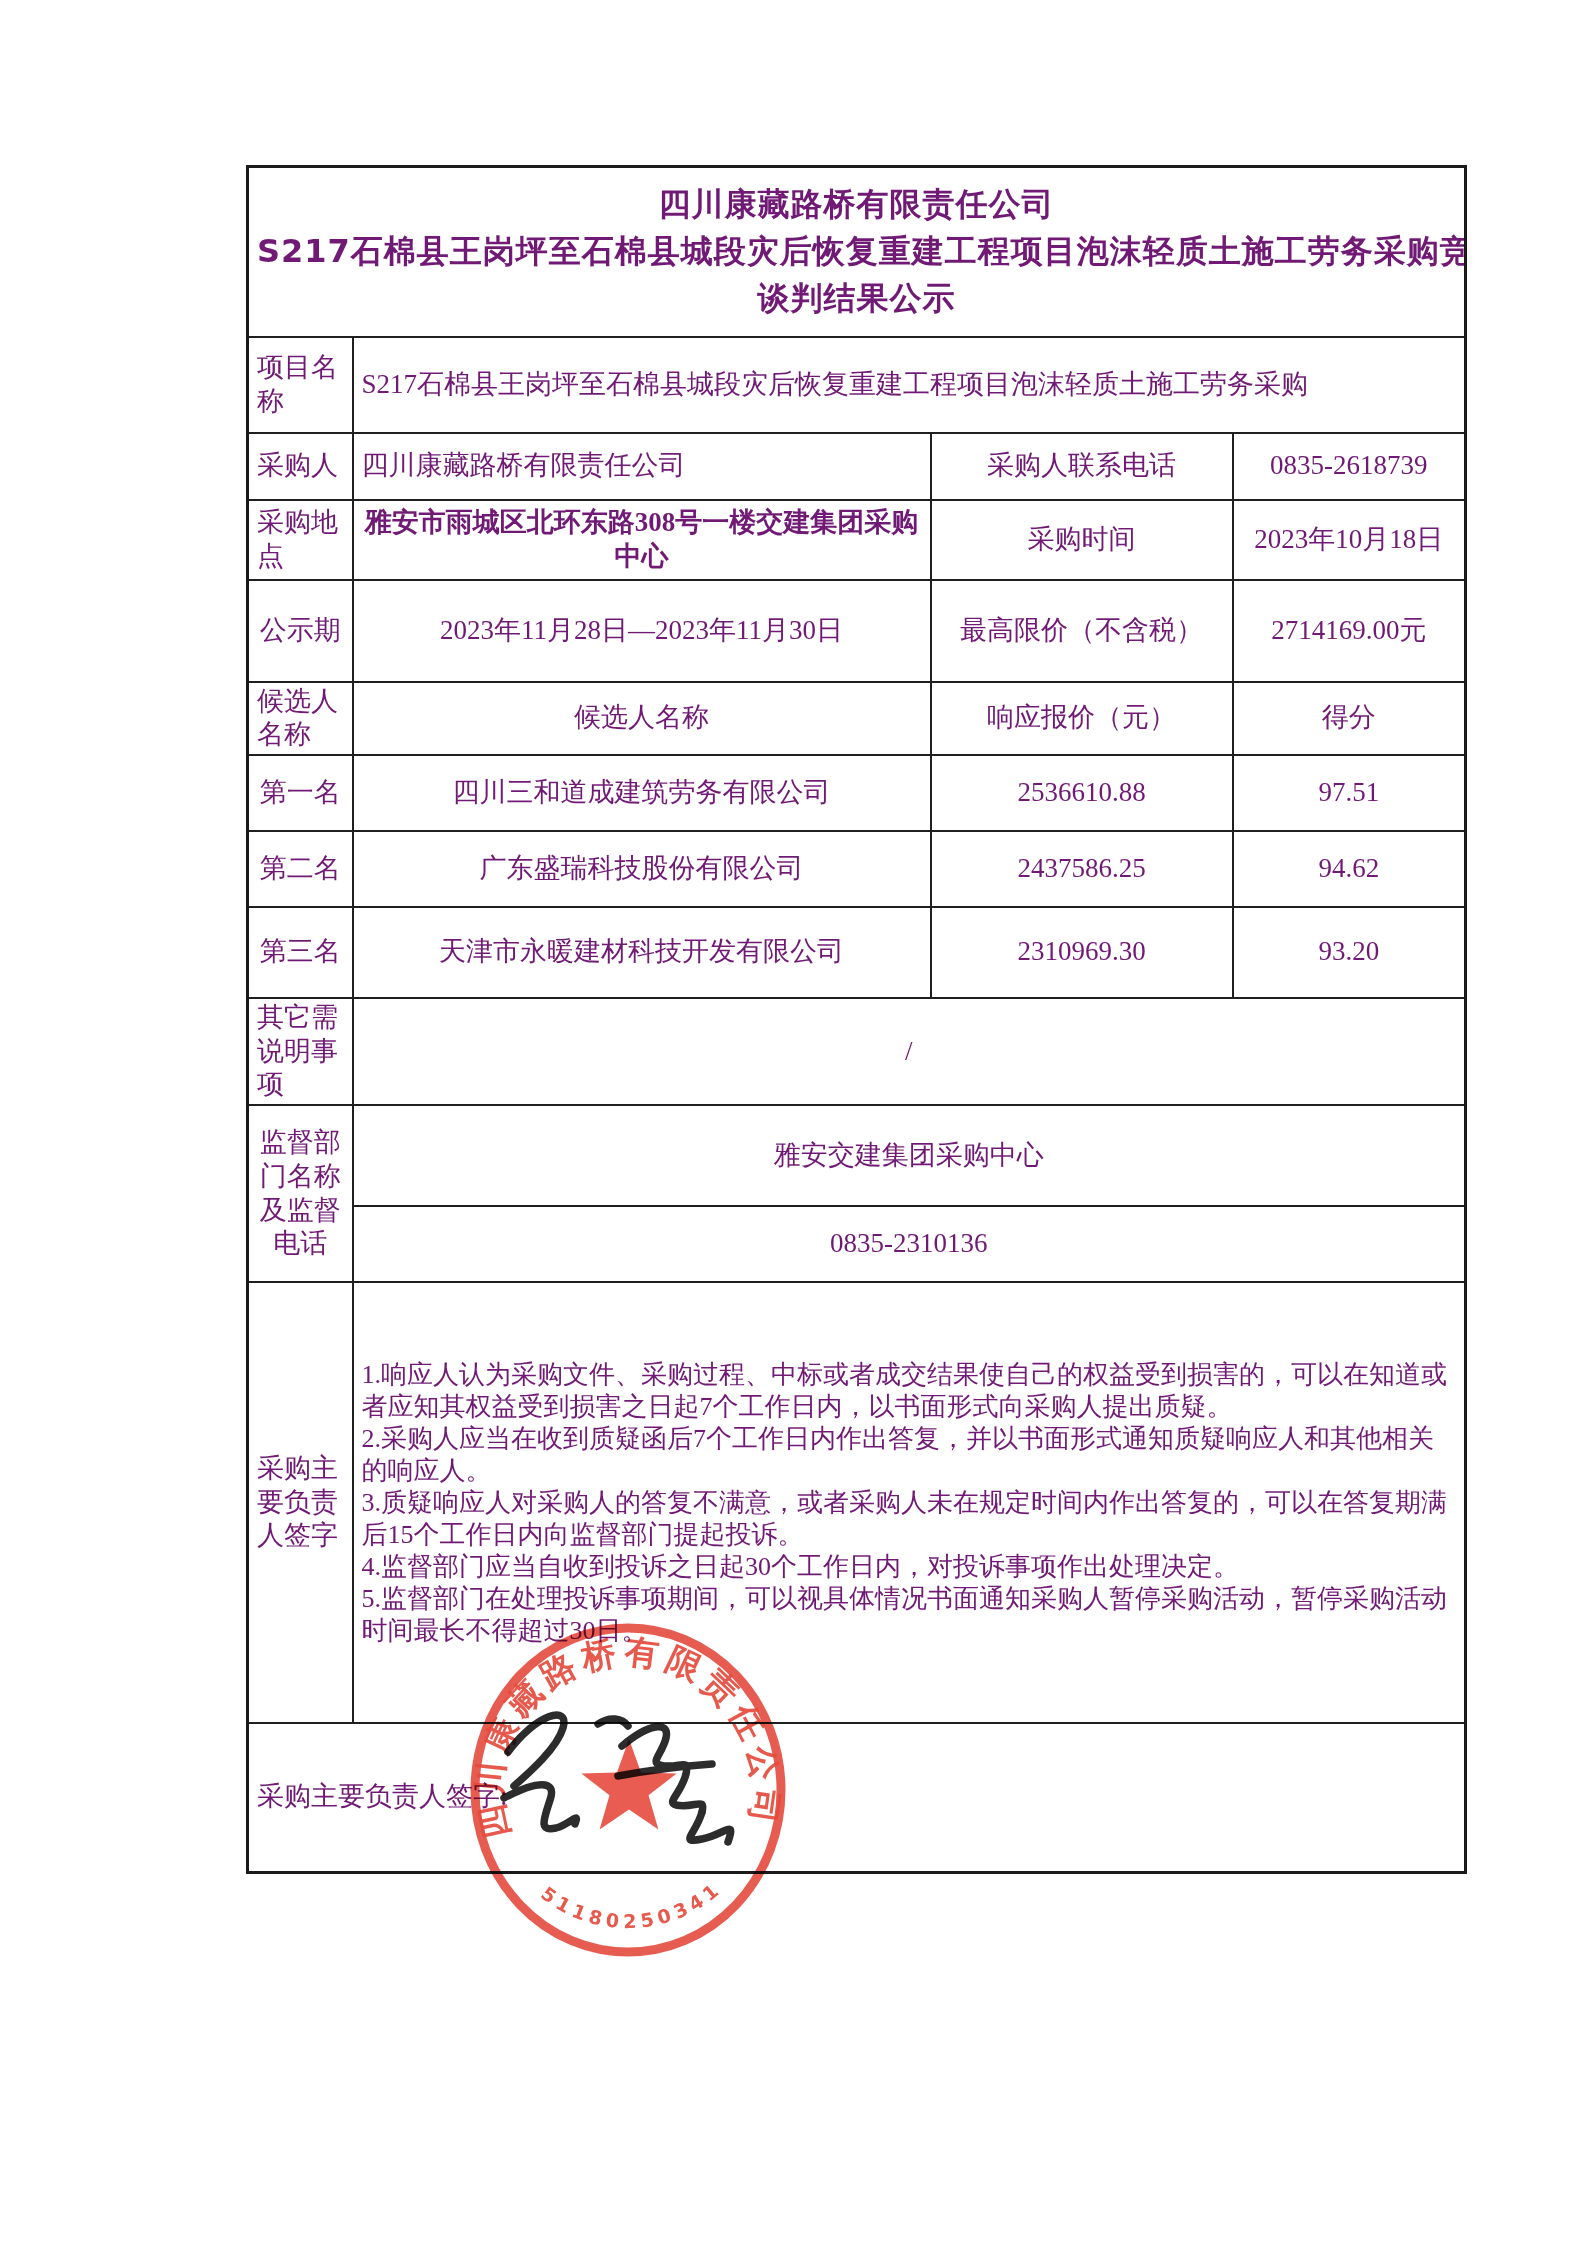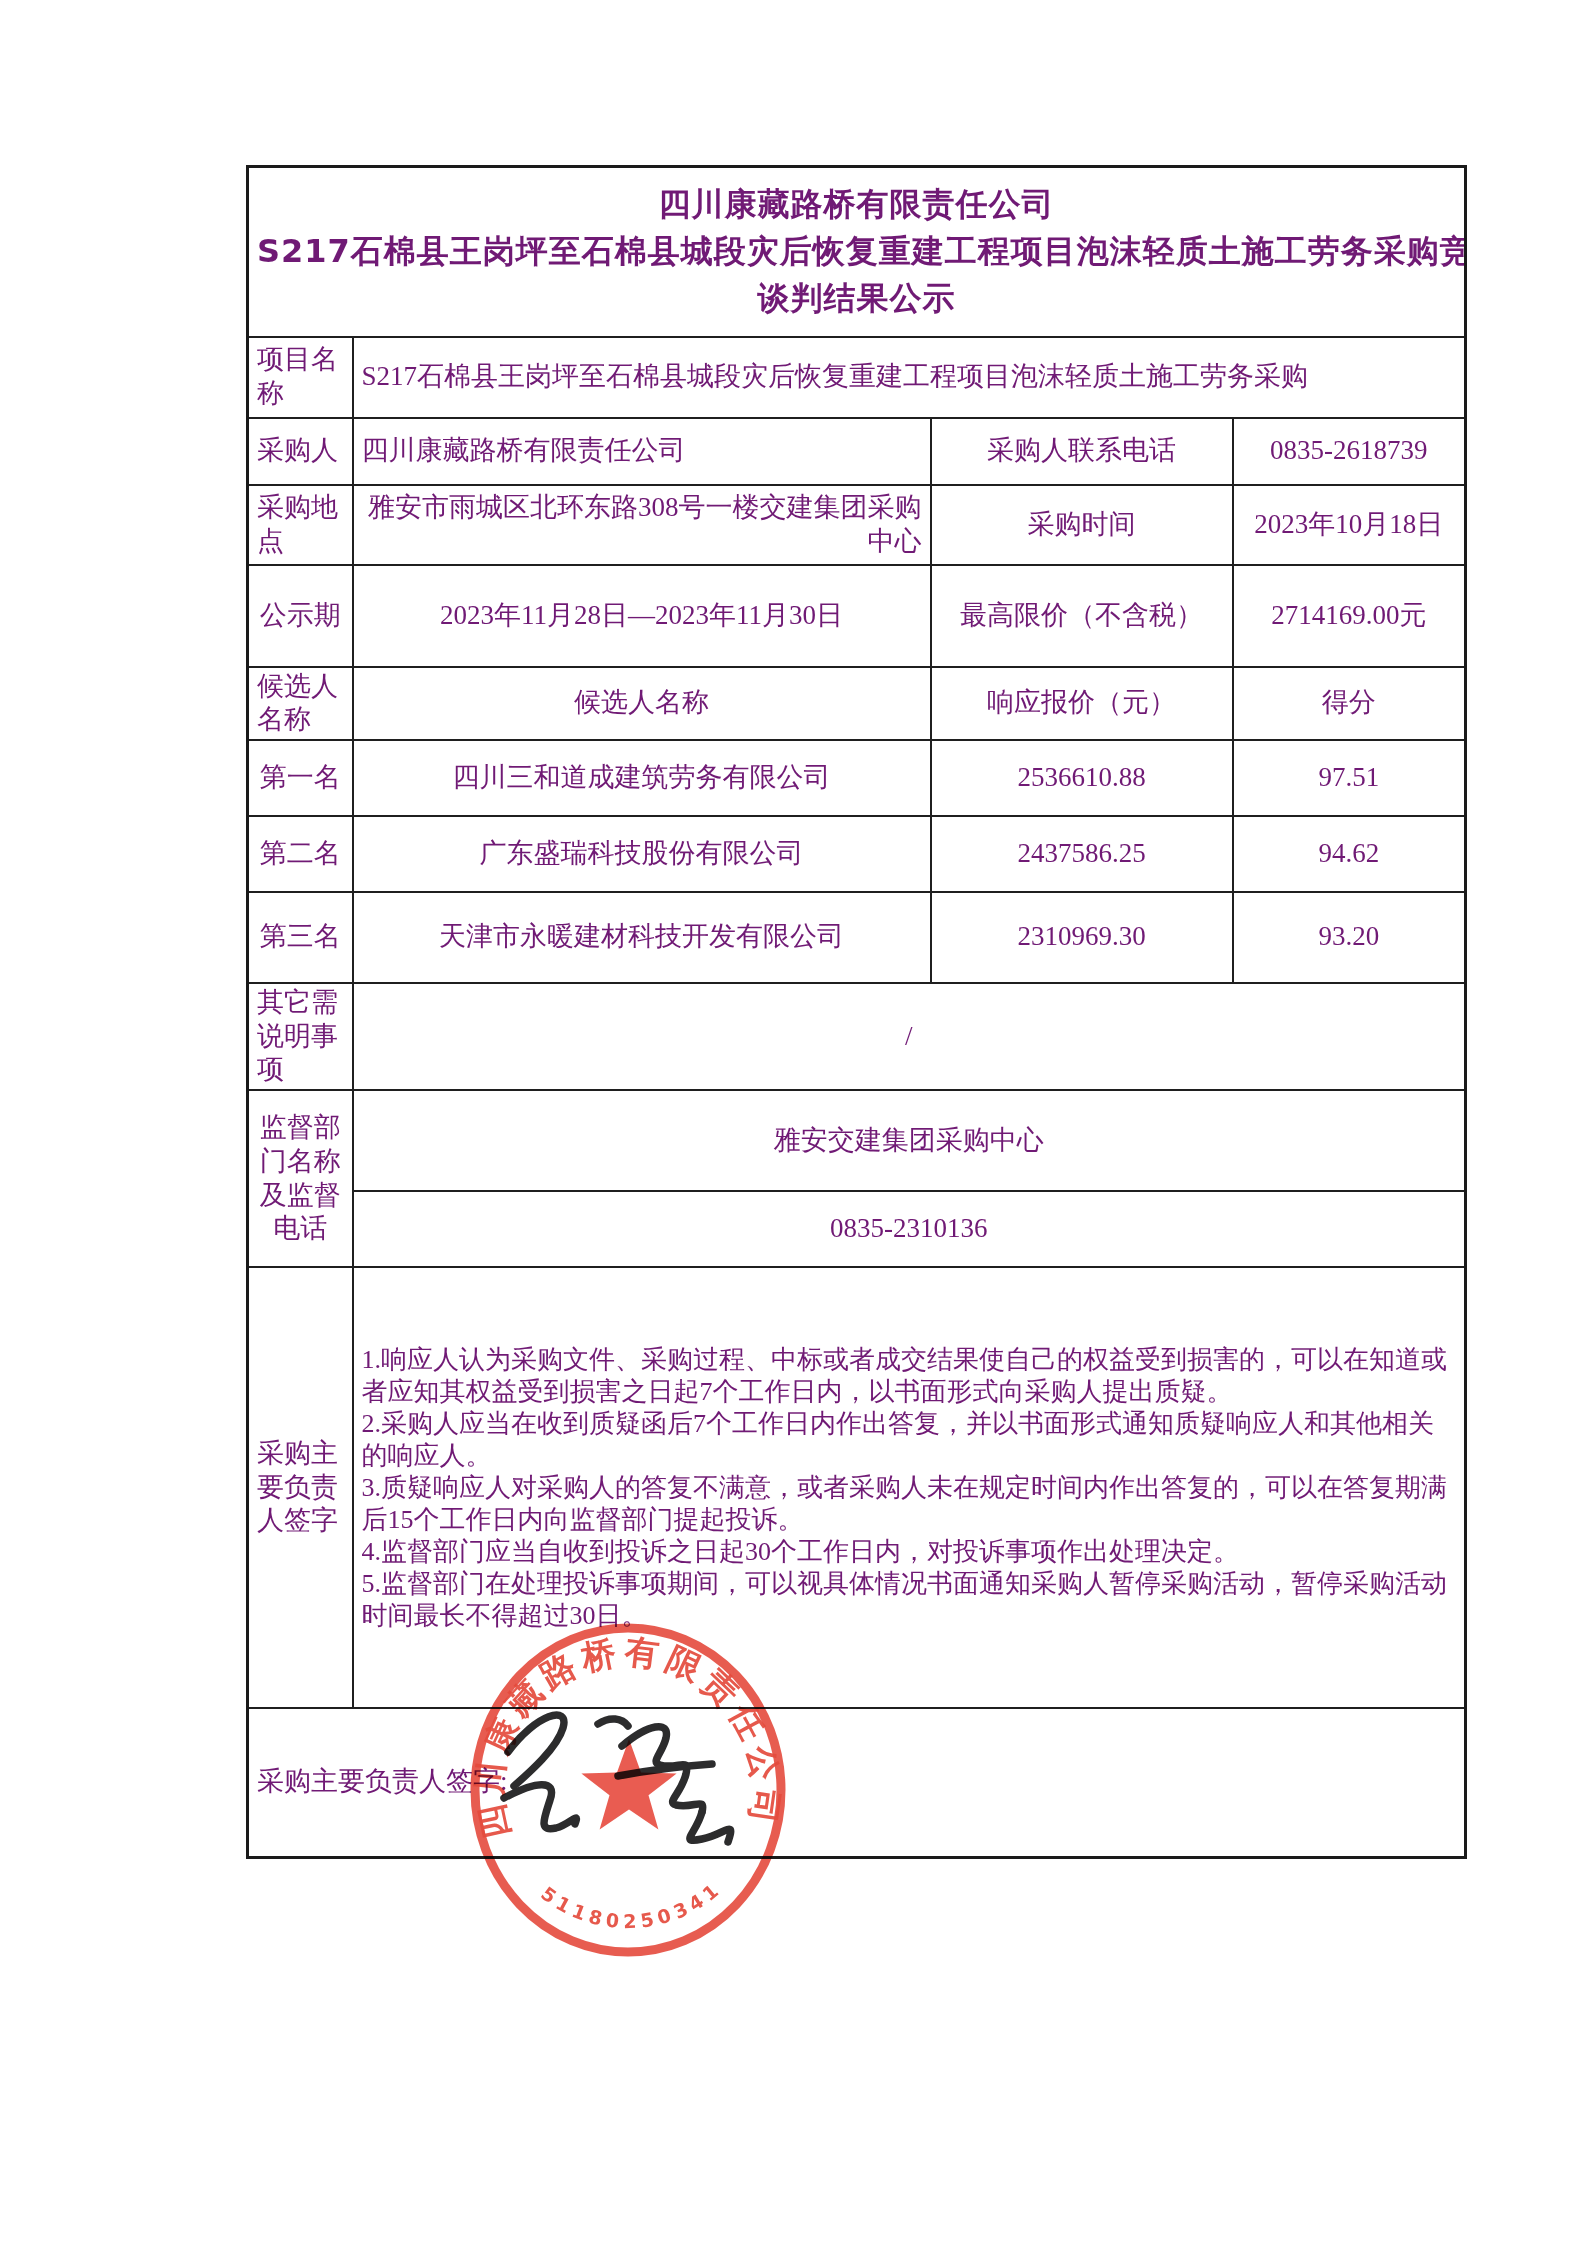--- a/index.html
+++ b/index.html
@@ -23,21 +23,21 @@
     border:2px solid #1f1f1f;
     padding:2px 8px;
     font-size:27px;
     line-height:1.25;
     vertical-align:middle;
     overflow:hidden;
     word-break:break-all;
   }
   
   tr.r-title{height:170px;}
-  tr.r-proj{height:81px;margin-top:6px;}
+  tr.r-proj{height:96px;margin-top:6px;}
   tr.r-buyer{height:67px;}
   tr.r-loc{height:80px;}
   tr.r-pub{height:102px;}
   tr.r-chead{height:72px;}
   tr.r-c1{height:68px;}
   tr.r-c2{height:76px;}
   tr.r-c3{height:91px;}
   tr.r-other{height:92px;}
   tr.r-supA{height:89px;}
   tr.r-supB{height:67px;}
@@ -50,21 +50,21 @@
     font-weight:bold;
     font-size:32px;
     line-height:47px;
     letter-spacing:1px;
     white-space:nowrap;
   }
   td.lab{padding:4px 2px 4px 7px;font-size:27px;line-height:33px;}
   td.lab.c{text-align:center;padding:20px 2px;}
   td.val-left{text-align:left;padding-left:10px;}
   td.val-center{text-align:center;margin-top:17px;}
-  td.loc-val{text-align:right;padding:2px 30px 2px 10px;}
+  td.loc-val{text-align:center;padding:2px 30px 2px 10px;font-weight:bold;}
   td.obj-cell{vertical-align:middle;padding:10px 12px 10px 12px;}
   .obj-item{font-size:26px;line-height:32px;text-align:left;word-break:break-all;}
   td.sign-cell{border-top:3px solid #1a1a1a;padding:4px 2px 4px 6px;font-size:28px;vertical-align:middle;}
 
   
   .seal{
     position:absolute;left:458px;top:1618px;
     width:340px;height:344px;
     mix-blend-mode:multiply;
     opacity:0.92;

